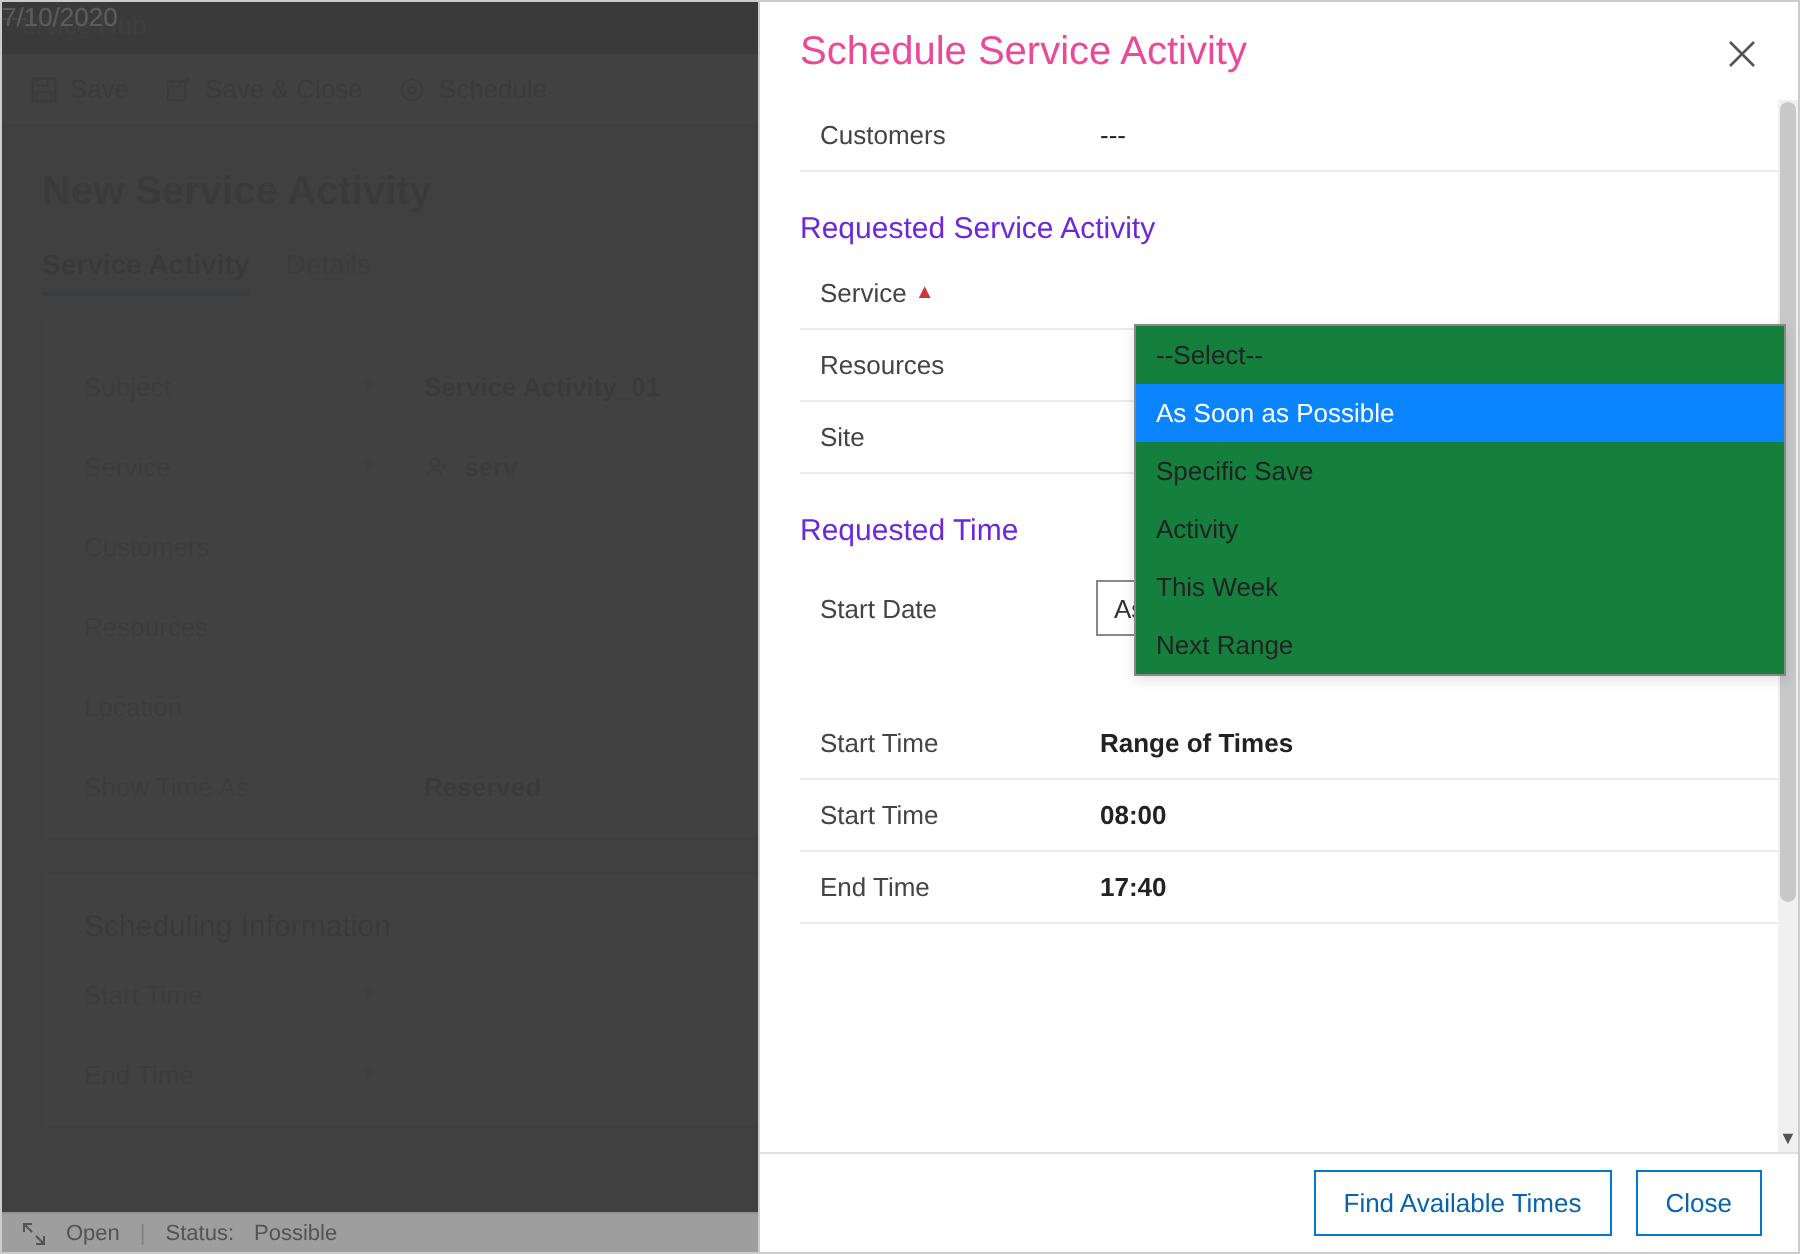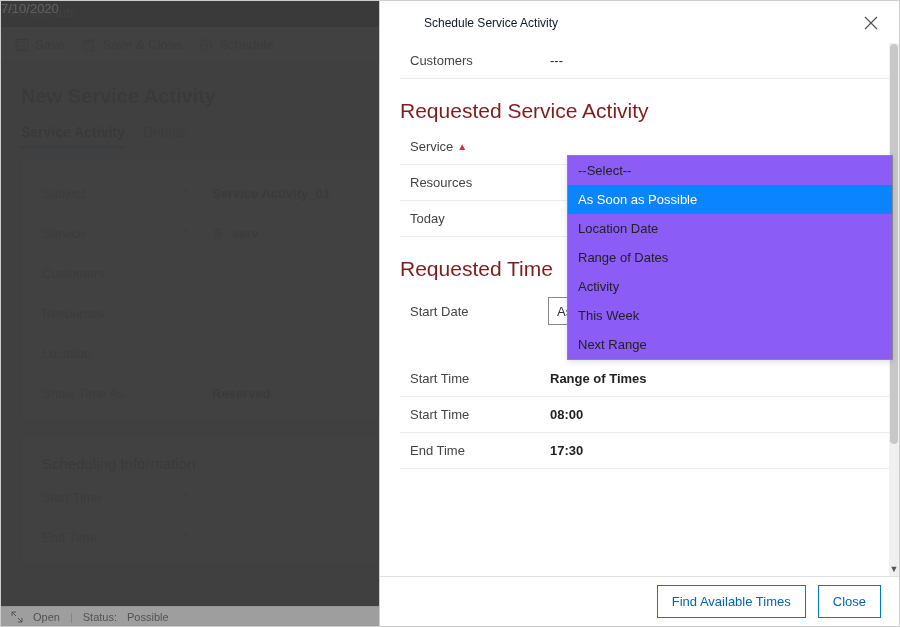--- a/index.html
+++ b/index.html
@@ -32,38 +32,38 @@
   .statusbar { position: absolute; left: 0; right: 0; bottom: 0; height: 20px; background: #efefef; border-top: 1px solid #ddd; font-size: 11px; color: #666; display: flex; align-items: center; padding: 0 10px; gap: 10px; }
   .statusbar .sep { color: #bbb; }
   .exp-icon { width: 12px; height: 12px; }
   
   
   .dim { position: absolute; inset: 0; background: rgba(60,60,60,0.45); }
   
   
   .panel { position: absolute; top: 0; right: 0; bottom: 0; width: 520px; background: #fff; border-left: 1px solid #ccc; display: flex; flex-direction: column; }
   .panel-header { display: flex; justify-content: space-between; align-items: center; padding: 14px 20px 12px 20px; }
-  .panel-title { font-size: 12px; color: #0f172a; font-weight: 400; margin-left: 24px; }
+  .panel-title { font-size: 20px; color: #ec4899; font-weight: 400; }
   .close-btn { width: 16px; height: 16px; cursor: pointer; color: #555; }
   .panel-body { flex: 1; overflow: hidden; position: relative; padding: 0 6px 0 20px; }
   .scroll-col { position: absolute; top: 0; right: 0; bottom: 0; width: 10px; background: #f0f0f0; }
   .scroll-thumb { position: absolute; top: 0; right: 0; width: 8px; height: 400px; background: #c8c8c8; border-radius: 4px; margin: 1px; }
   .scroll-arrow { position: absolute; right: 0; bottom: 2px; font-size: 9px; color: #555; width: 10px; text-align: center; }
   
   .pfield { display: flex; align-items: center; padding: 10px 16px 10px 10px; border-bottom: 1px solid #eceaea; }
   .pfield-label { width: 140px; font-size: 13px; color: #444; display:flex; align-items:center; }
   .pfield-req { color: #d13438; font-size: 10px; margin-left: 4px; }
   .pfield-val { font-size: 13px; color: #222; font-weight: 400; }
   .pfield-val.bold { font-weight: 600; }
-  .psec { font-size: 21px; color: #7f1d1d; margin: 20px 0 6px 0; }
+  .psec { font-size: 15px; color: #6d28d9; margin: 20px 0 6px 0; }
   
   .select-box { position: relative; width: 310px; height: 28px; border: 1px solid #888; display: flex; align-items: center; padding: 0 8px; justify-content: space-between; margin-left: -2px; }
   .select-box .chev { border-left: 1px solid #888; padding-left: 6px; height: 100%; display:flex; align-items:center; font-size: 11px; color:#444; }
   
-  .dropdown { position: absolute; left: 167px; top: 56px; width: 326px; background: #8b5cf6; border: 1px solid #888; z-index: 10; box-shadow: 0 2px 6px rgba(0,0,0,0.12); }
+  .dropdown { position: absolute; left: 167px; top: 56px; width: 326px; background: #15803d; border: 1px solid #888; z-index: 10; box-shadow: 0 2px 6px rgba(0,0,0,0.12); }
   .dd-opt { padding: 7px 10px; font-size: 13px; color: #222; cursor: pointer; }
   .dd-opt.sel { background: #0a84ff; color: #fff; }
   
   .panel-footer { height: 50px; border-top: 1px solid #e1e1e1; display: flex; justify-content: flex-end; align-items: center; gap: 12px; padding: 0 18px; }
   .btn { border: 1px solid #0078d4; background: #fff; color: #0663ac; padding: 8px 14px; font-size: 13px; cursor: pointer; }
 </style>
 </head>
 <body>
 
 <div class="bg-layer">
@@ -189,41 +189,40 @@
     <div class="pfield">
       <span class="pfield-label">Customers</span>
       <span class="pfield-val">---</span>
     </div>
 
     <div style="position:relative">
 
       <div class="dropdown">
         <div class="dd-opt">--Select--</div>
         <div class="dd-opt sel">As Soon as Possible</div>
-        <div class="dd-opt">Location Date</div>
-        <div class="dd-opt">Range of Dates</div>
+        <div class="dd-opt">Specific Save</div>
         <div class="dd-opt">Activity</div>
         <div class="dd-opt">This Week</div>
         <div class="dd-opt">Next Range</div>
       </div>
 
       <div class="psec">Requested Service Activity</div>
       <div class="pfield">
         <span class="pfield-label">
             <span>Service</span>
             <span class="pfield-req">▲</span>
           </span>
         <span class="pfield-val"></span>
       </div>
       <div class="pfield">
         <span class="pfield-label">Resources</span>
         <span class="pfield-val"></span>
       </div>
       <div class="pfield">
-        <span class="pfield-label">Today</span>
+        <span class="pfield-label">Site</span>
         <span class="pfield-val"></span>
       </div>
 
       <div class="psec">Requested Time</div>
       <div class="pfield" style="border-bottom:none">
         <span class="pfield-label">Start Date</span>
         <div class="select-box">
           <span>As Soon as Possible</span>
           <span class="chev">⌄</span>
         </div>
@@ -234,21 +233,21 @@
     <div class="pfield">
       <span class="pfield-label">Start Time</span>
       <span class="pfield-val bold">Range of Times</span>
     </div>
     <div class="pfield">
       <span class="pfield-label">Start Time</span>
       <span class="pfield-val bold">08:00</span>
     </div>
     <div class="pfield">
       <span class="pfield-label">End Time</span>
-      <span class="pfield-val bold">17:30</span>
+      <span class="pfield-val bold">17:40</span>
     </div>
   </div>
 
   <div class="panel-footer">
     <button class="btn">Find Available Times</button>
     <button class="btn">Close</button>
   </div>
 </div>
 
 </body></html>

